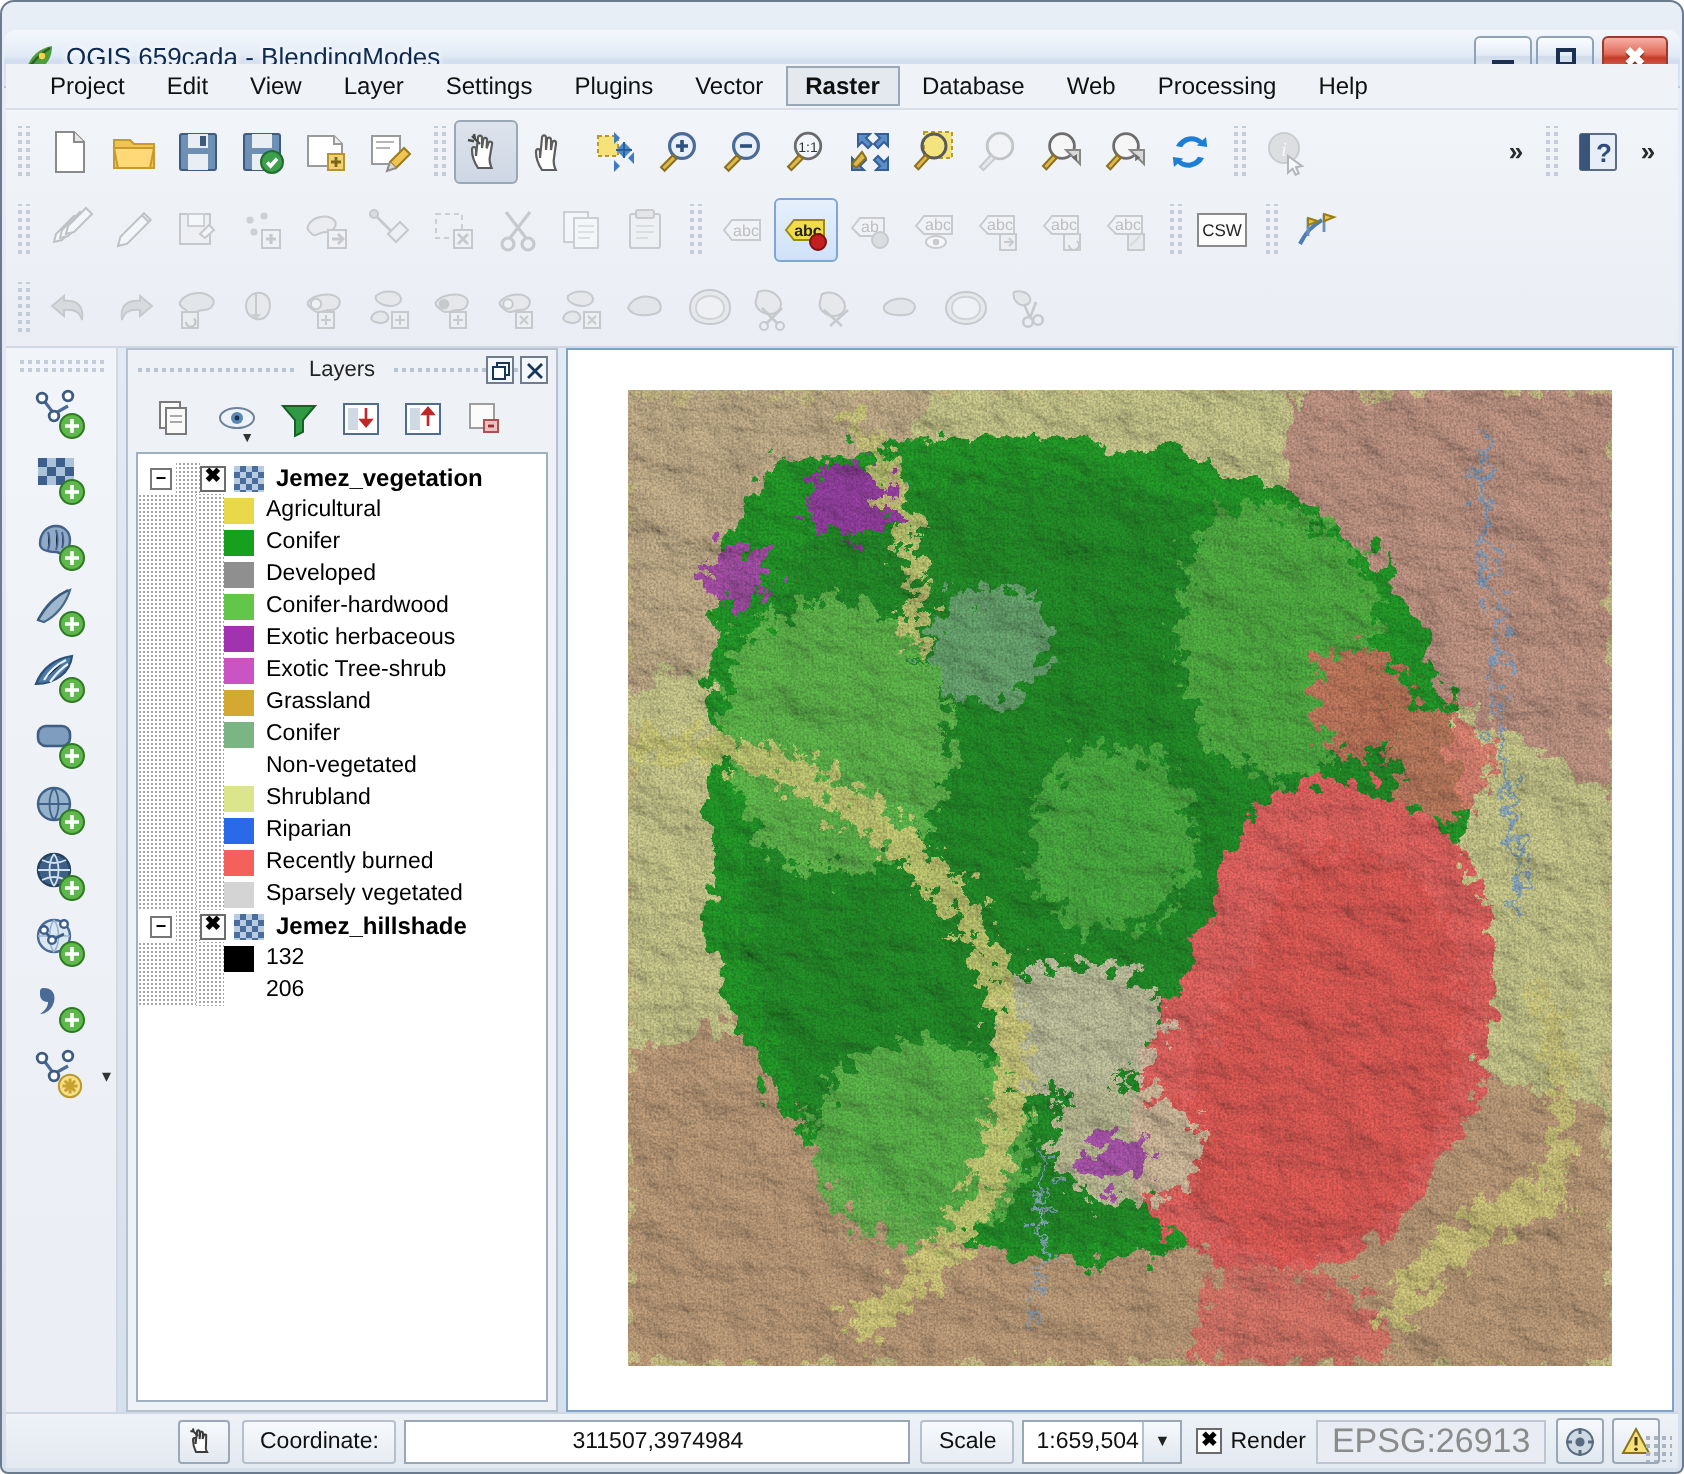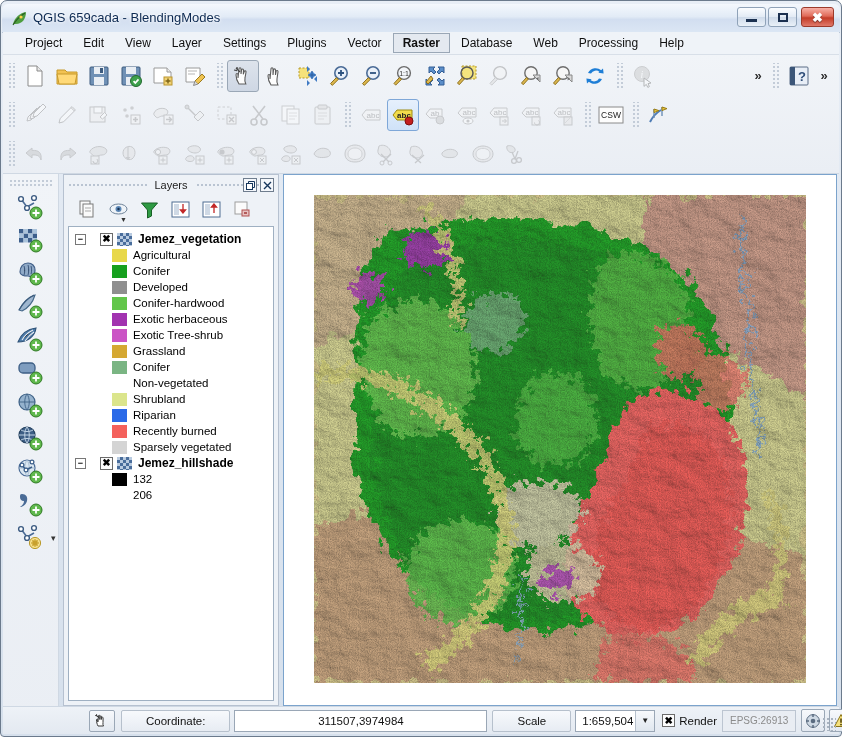--- a/index.html
+++ b/index.html
@@ -16,21 +16,21 @@
   #window {
     position: absolute;
     left: 0; top: 0;
     width: 842px; height: 737px;
     background: linear-gradient(180deg,#e8eef6 0%, #dfe7f1 40%, #d6e0ec 100%);
     border: 1px solid #6b7a8c;
     border-radius: 7px 7px 4px 4px;
     padding: 0;
   }
   #titlebar {
-    position: absolute; left: 1px; top: 3px; right: 1px; height: 29px;
+    position: absolute; left: 1px; top: 14px; right: 1px; height: 29px;
     background: linear-gradient(180deg,#f4f8fd 0%,#e2ebf6 45%,#d2def0 55%,#dbe6f4 100%);
     border-radius: 6px 6px 0 0;
     border-bottom: 1px solid #b9c7d8;
   }
   #title-icon {
     position: absolute; left: 9px; top: 6px; width: 17px; height: 17px;
   }
   #title-text {
     position: absolute; left: 31px; top: 6px;
     font-size: 13px; color: #0d2a52;
@@ -242,21 +242,21 @@
     border-top: 1px solid #cfd8e3;
     padding-left: 86px;
   }
   .sb-btn {
     width: 26px; height: 22px; margin-right: 6px; flex: 0 0 auto;
     border: 1px solid #9aa7b6; border-radius: 2px;
     background: linear-gradient(180deg,#f7f9fc 0%,#e2e8f0 100%);
     display: flex; align-items: center; justify-content: center; cursor: default;
   }
   .sb-label {
-    font-size: 11.5px; color: #111; padding: 0 24px; height: 22px;
+    font-size: 11.5px; color: #111; padding: 0 8px; height: 22px;
     display: flex; align-items: center; flex: 0 0 auto;
     border: 1px solid #b6c0cc; border-radius: 2px; margin-right: 4px;
     background: linear-gradient(180deg,#f7f9fc 0%,#e7ecf3 100%);
   }
   .sb-field {
     height: 22px; border: 1px solid #9aa7b6; background: #ffffff;
     display: flex; align-items: center; justify-content: center;
     font-size: 11.5px; color: #111; flex: 0 0 auto; margin-right: 5px;
   }
   #coord-field { width: 253px; }
@@ -272,21 +272,21 @@
     display: flex; align-items: center; justify-content: center;
     font-size: 8px; color: #222; cursor: default;
   }
   #render-box {
     display: flex; align-items: center; height: 22px; flex: 0 0 auto;
     margin: 0 5px 0 7px; font-size: 11.5px; color: #111;
   }
   #epsg-box {
     height: 22px; padding: 0 7px; flex: 0 0 auto; margin-right: 5px;
     border: 1px solid #bcc5d1; background: #e9edf3;
-    display: flex; align-items: center; font-size: 10px; color: #8b8b8b;
+    display: flex; align-items: center; font-size: 17px; color: #8b8b8b;
   }
   .sb-icon-btn {
     width: 24px; height: 23px; margin-right: 4px; flex: 0 0 auto;
     border: 1px solid #9aa7b6; border-radius: 2px;
     background: linear-gradient(180deg,#f7f9fc 0%,#e2e8f0 100%);
     display: flex; align-items: center; justify-content: center; cursor: default;
   }
   #resize-grip {
     position: absolute; right: 3px; bottom: 3px; width: 14px; height: 14px;
     background-image: radial-gradient(#a9b3c0 38%, transparent 40%);

